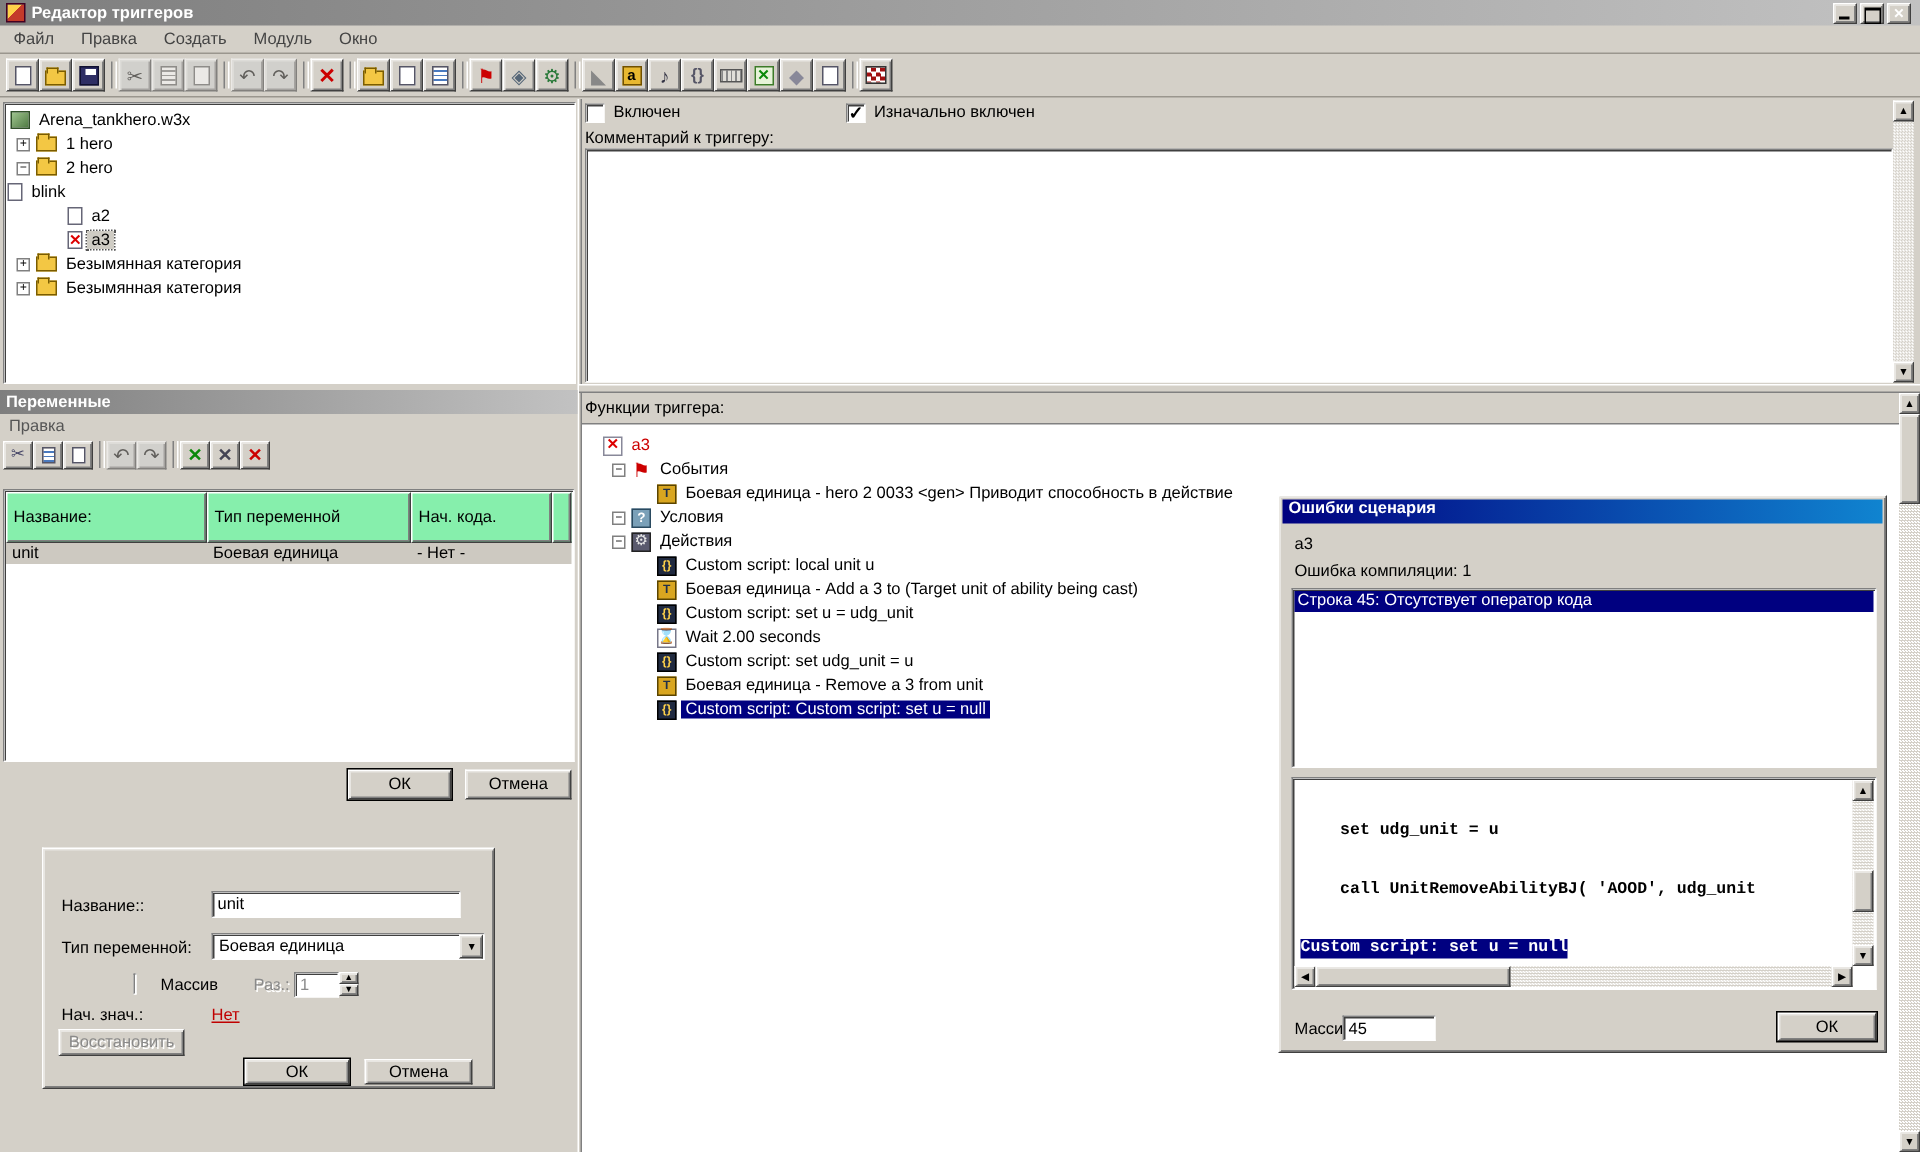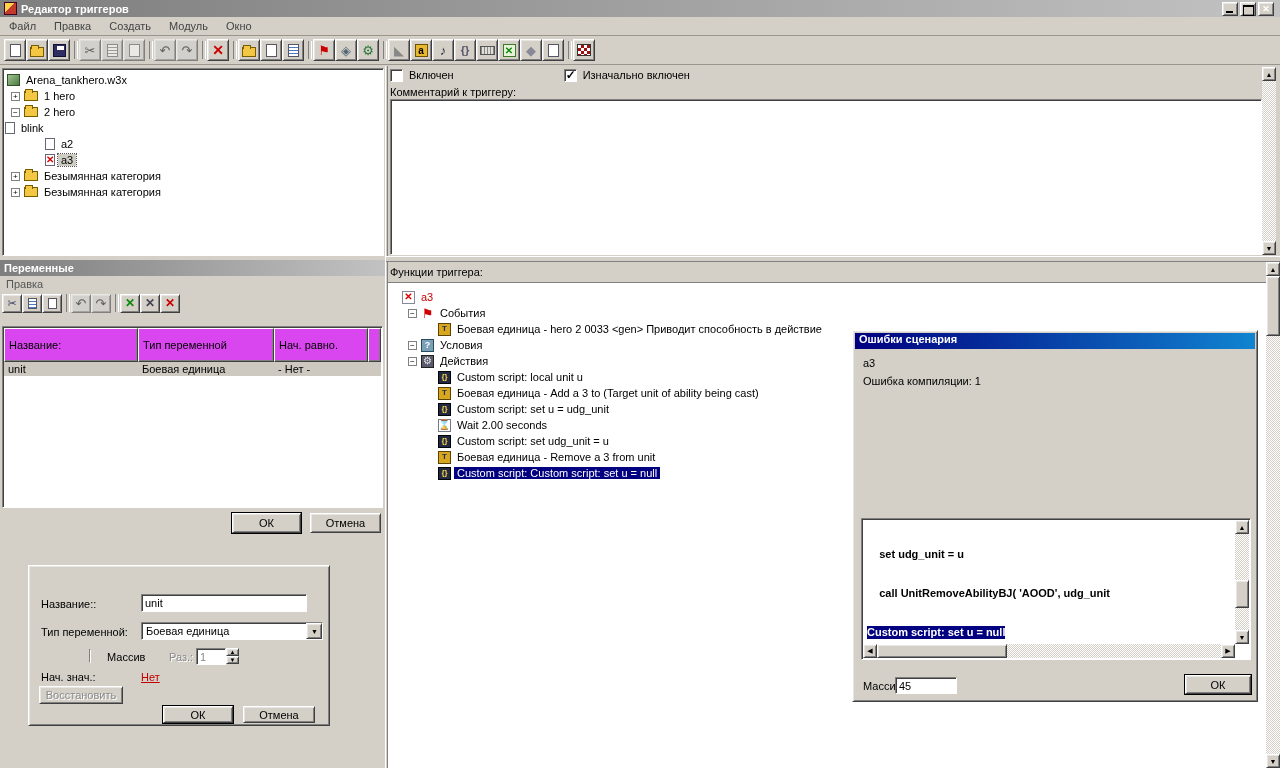--- a/index.html
+++ b/index.html
@@ -87,27 +87,27 @@
   .spin{display:flex;flex-direction:column;width:13px}
   .spin .btn{height:8px}
   .spin .btn::after{font-size:6px}
   .spin-up::after{content:"▲"}
   .spin-dn::after{content:"▼"}
   
   .sb-track{background:repeating-conic-gradient(#fff 0 25%,#d4d0c8 0 50%) 0 0/2px 2px}
   .sb-btn{width:14px;height:14px;font-size:7px}
   .hsb-btn{width:14px;height:14px;font-size:7px}
   
-  .code{font-family:Liberation Sans, sans-serif;font-weight:bold;font-size:11px;line-height:13px;white-space:pre}
+  .code{font-family:Liberation Mono, monospace;font-weight:bold;font-size:11px;line-height:13px;white-space:pre}
   .code-line{height:13px}
   .code-line.hl{background:#000080;color:#fff;width:fit-content}
   .red-link{color:#c00000;text-decoration:underline}
   .disabled-text{color:#8a8a8a;text-shadow:1px 1px 0 #fff}
   .vh-cell{border:1px solid;border-color:#fff #404040 #404040 #fff;box-shadow:inset -1px -1px 0 #808080;
-      background:#d946ef;padding:16px 4px;height:15px;display:flex;align-items:center}
+      background:#86efac;padding:16px 4px;height:15px;display:flex;align-items:center}
 </style>
 </head>
 <body>
 
 <div class="abs cap-inactive" style="left:0;top:0;width:1280px;height:17px">
   <span class="app-icon"></span>
   <span>Редактор триггеров</span>
   <span class="win-controls">
     <span class="winbtn btn gl-min"></span>
     <span class="winbtn btn gl-max"></span>
@@ -279,21 +279,21 @@
       </span>
     <span class="tbtn btn" style="width:20px;height:19px">
         <span class="ti ti-glyph" style="color:#c00;font-size:12px">✕</span>
       </span>
   </div>
 
   <div class="s" style="position:absolute;left:2px;top:66px;width:381px;height:182px;overflow:hidden;padding:1px">
     <div style="display:flex">
       <span class="vh-cell" style="width:134px">Название:</span>
       <span class="vh-cell" style="width:136px">Тип переменной</span>
-      <span class="vh-cell" style="width:94px">Нач. равно.</span>
+      <span class="vh-cell" style="width:94px">Нач. кода.</span>
       <span class="vh-cell" style="flex:1"></span>
     </div>
     <div style="display:flex;background:#cdc9c1;height:14px;align-items:center">
       <span style="width:134px;padding:0 4px">unit</span>
       <span style="width:136px;padding:0 4px">Боевая единица</span>
       <span style="width:94px;padding:0 4px">- Нет -</span>
     </div>
   </div>
   <div style="position:absolute;left:0;top:253px;width:385px;height:20px">
     <span class="btn btn-def abs" style="left:232px;top:0;width:69px;height:20px">ОК</span>
@@ -403,20 +403,23 @@
   <span class="btn" style="position:absolute;top:14px;left:0;width:14px;height:60px"></span>
   <span class="btn sb-btn" style="position:absolute;bottom:0;left:0">▼</span>
 </div>
 
 <div class="abs r" style="left:852px;top:330px;width:406px;height:372px">
   <div class="cap-active" style="height:16px;margin:2px">
     <span>Ошибки сценария</span>
   </div>
   <span class="abs" style="left:10px;top:26px">a3</span>
   <span class="abs" style="left:10px;top:44px">Ошибка компиляции: 1</span>
+  <div class="abs s" style="left:8px;top:61px;width:390px;height:120px;padding:1px;overflow:hidden">
+    <div class="sel-navy" style="height:14px;padding:0 2px">Строка  45: Отсутствует оператор кода</div>
+  </div>
   <div class="abs s" style="left:8px;top:187px;width:390px;height:142px;overflow:hidden">
     <div class="code" style="position:absolute;left:2px;top:2px;right:16px;bottom:16px;overflow:hidden;padding:1px 3px">
       <div class="code-line">    set udg_unit = u</div>
       <div class="code-line">    call UnitRemoveAbilityBJ( 'AOOD', udg_unit</div>
       <div class="code-line hl">Custom script: set u = null</div>
       
       
       
       
       

